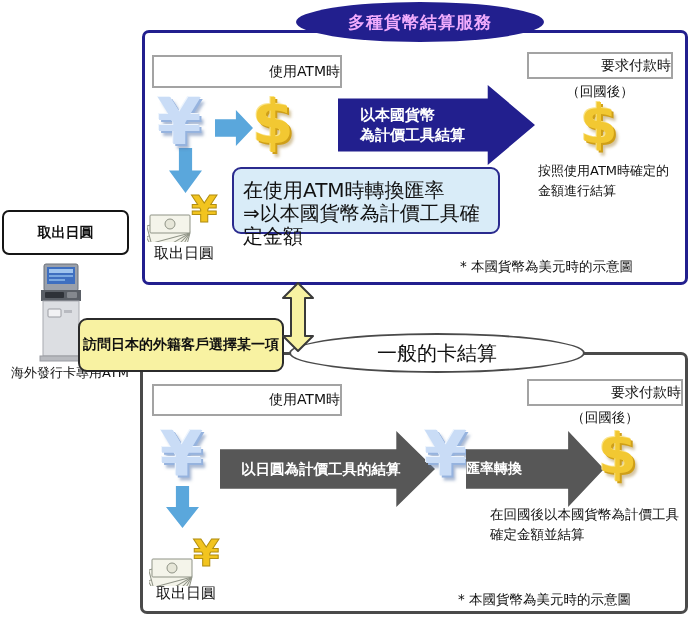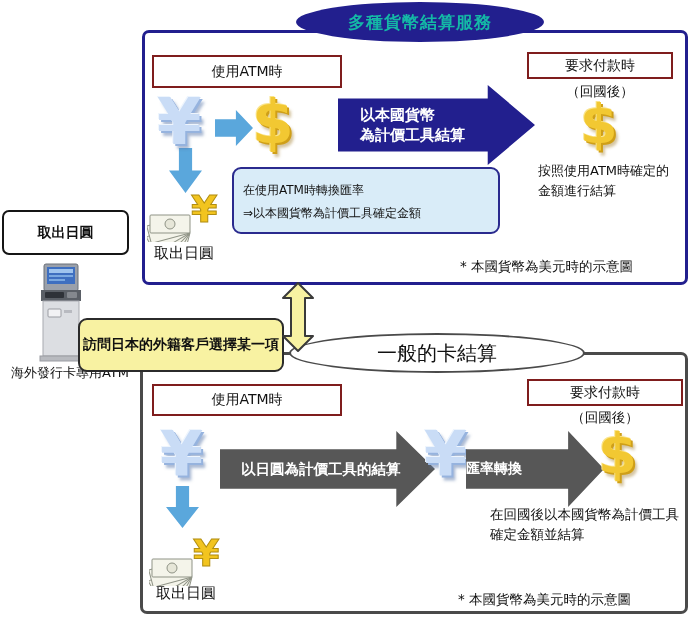--- a/index.html
+++ b/index.html
@@ -7,41 +7,41 @@
   #canvas { position:relative; width:690px; height:620px; background:#fff; overflow:hidden; }
   .abs { position:absolute; }
 
   
   .frame { background:#fff; border-radius:7px; }
   #top-frame { left:142px; top:30px; width:546px; height:255px; border:3px solid #221f8e; }
   #bottom-frame { left:140px; top:352px; width:548px; height:262px; border:3px solid #4a4a4a; }
 
   
   .ellipse { border-radius:50%; display:flex; align-items:center; justify-content:center; z-index:5; }
-  #top-ellipse { left:296px; top:2px; width:248px; height:40px; background:#221f8e; color:#14b8a6; font-weight:bold; font-size:17px; letter-spacing:1px; }
+  #top-ellipse { left:296px; top:2px; width:248px; height:40px; background:#221f8e; color:#f0abfc; font-weight:bold; font-size:17px; letter-spacing:1px; }
   #bottom-ellipse { left:289px; top:333px; width:296px; height:40px; background:#fff; border:2px solid #4a4a4a; font-size:20px; }
 
   
-  .label-box { background:#fff; border:2px solid #7f1d1d; display:flex; align-items:center; justify-content:center; font-size:14px; z-index:3; }
+  .label-box { background:#fff; border:2px solid #a3a3a3; display:flex; align-items:center; justify-content:flex-end; font-size:14px; z-index:3; }
 
   
   .cur { font-weight:bold; line-height:1; z-index:2; }
   .cur-yen { color:#c9dcf6; text-shadow:-1px -1px 0 #eef5fd, 2px 2px 0 #96b3de, 4px 5px 3px rgba(90,120,170,.5); }
   .cur-dollar { color:#f2c832; text-shadow:-1px -1px 0 #fae48a, 2px 2px 0 #cf9f18, 4px 5px 3px rgba(150,110,20,.4); }
 
   
   .arrow-right-sm { background:#5aa7dc; clip-path:polygon(0 26%,55% 26%,55% 0,100% 50%,55% 100%,55% 74%,0 74%); }
   .arrow-down { background:#5aa7dc; clip-path:polygon(30% 0,70% 0,70% 50%,100% 50%,50% 100%,0 50%,30% 50%); }
   .arrow-banner { display:flex; flex-direction:column; justify-content:center; color:#fff; font-weight:bold; z-index:2; }
   #navy-arrow { background:#221f8e; clip-path:polygon(0 17%,76% 17%,76% 0,100% 50%,76% 100%,76% 83%,0 83%); padding-left:22px; font-size:15px; line-height:20px; }
   #gray-arrow1 { background:#575757; clip-path:polygon(0 24%,82% 24%,82% 0,100% 50%,82% 100%,82% 76%,0 76%); padding-left:21px; font-size:14.5px; }
   #gray-arrow2 { background:#575757; clip-path:polygon(0 24%,74% 24%,74% 0,100% 50%,74% 100%,74% 76%,0 76%); font-size:14px; }
 
   
-  #rate-note { left:232px; top:167px; width:268px; height:67px; background:#d9ecf8; border:2px solid #2a2a8e; border-radius:9px; padding:10px 9px; font-size:12px; line-height:23px; z-index:3; }
+  #rate-note { left:232px; top:167px; width:268px; height:67px; background:#d9ecf8; border:2px solid #2a2a8e; border-radius:9px; padding:10px 9px; font-size:20px; line-height:23px; z-index:3; }
   #choice-box { left:78px; top:290px; width:206px; height:54px; background:#f8f2a2; border:2px solid #2b2b2b; border-radius:9px; display:flex; align-items:center; justify-content:center; font-weight:bold; font-size:14px; z-index:4;margin-top:28px; }
   #withdraw-box { left:2px; top:210px; width:127px; height:45px; background:#fff; border:2.5px solid #151515; border-radius:7px; display:flex; align-items:center; justify-content:center; font-weight:bold; font-size:14px; }
 
   .body-text { font-size:13.5px; line-height:19.5px; z-index:2; }
   .caption { font-size:15px; z-index:2; }
   .footnote { font-size:13.5px; text-align:left; z-index:2; }
   .return-label { font-size:13.5px; text-align:center; z-index:2; }
 </style>
 </head>
 <body>

